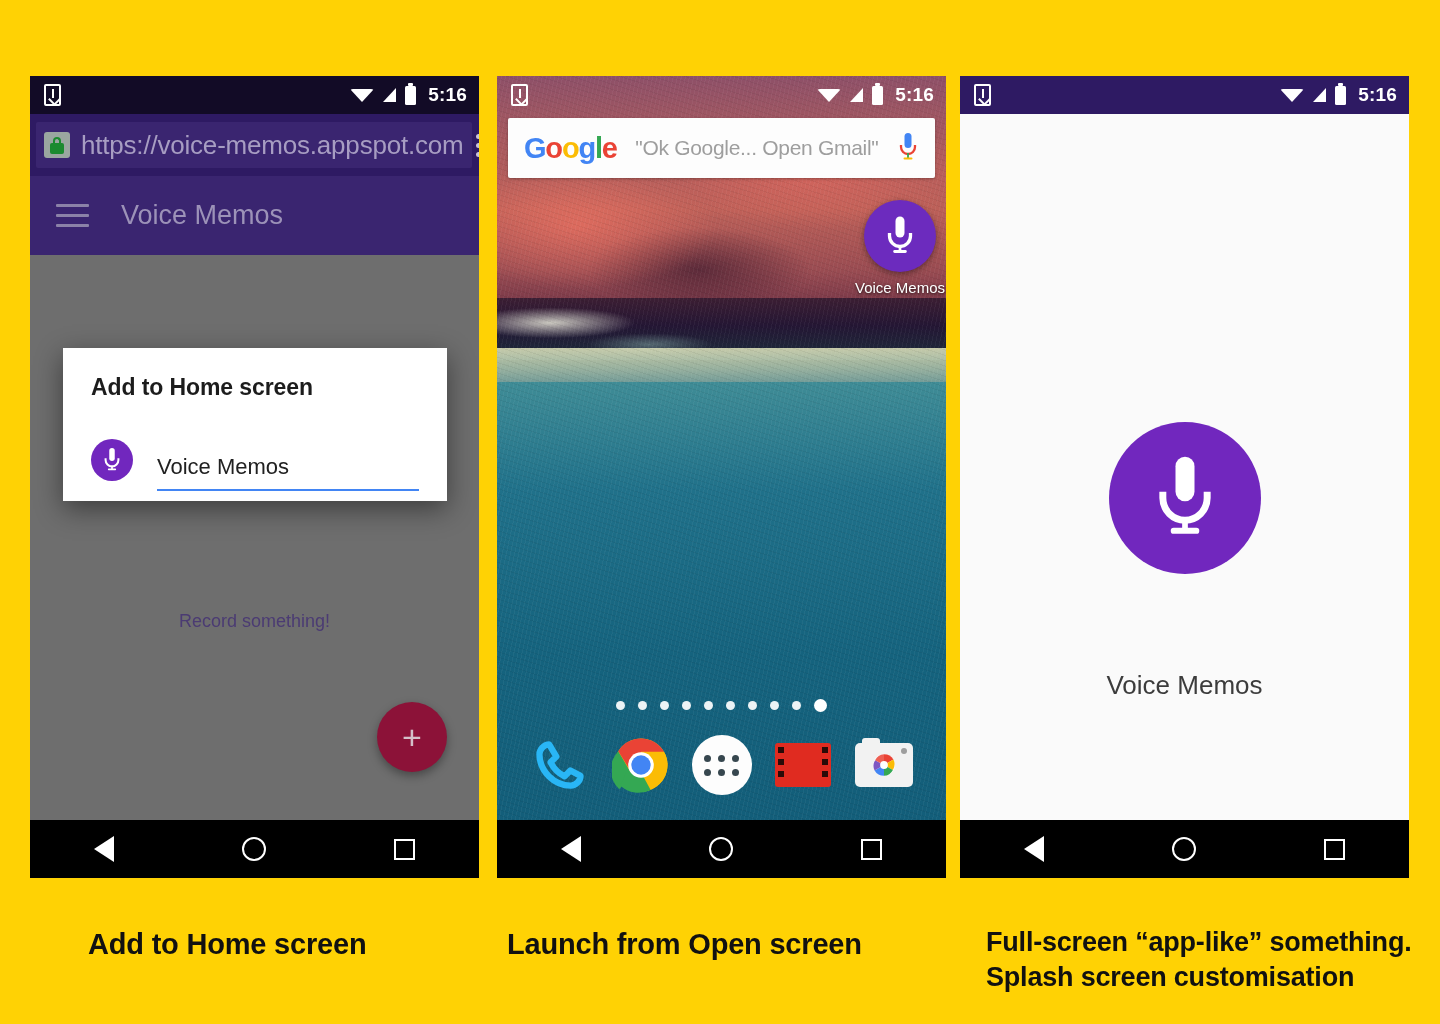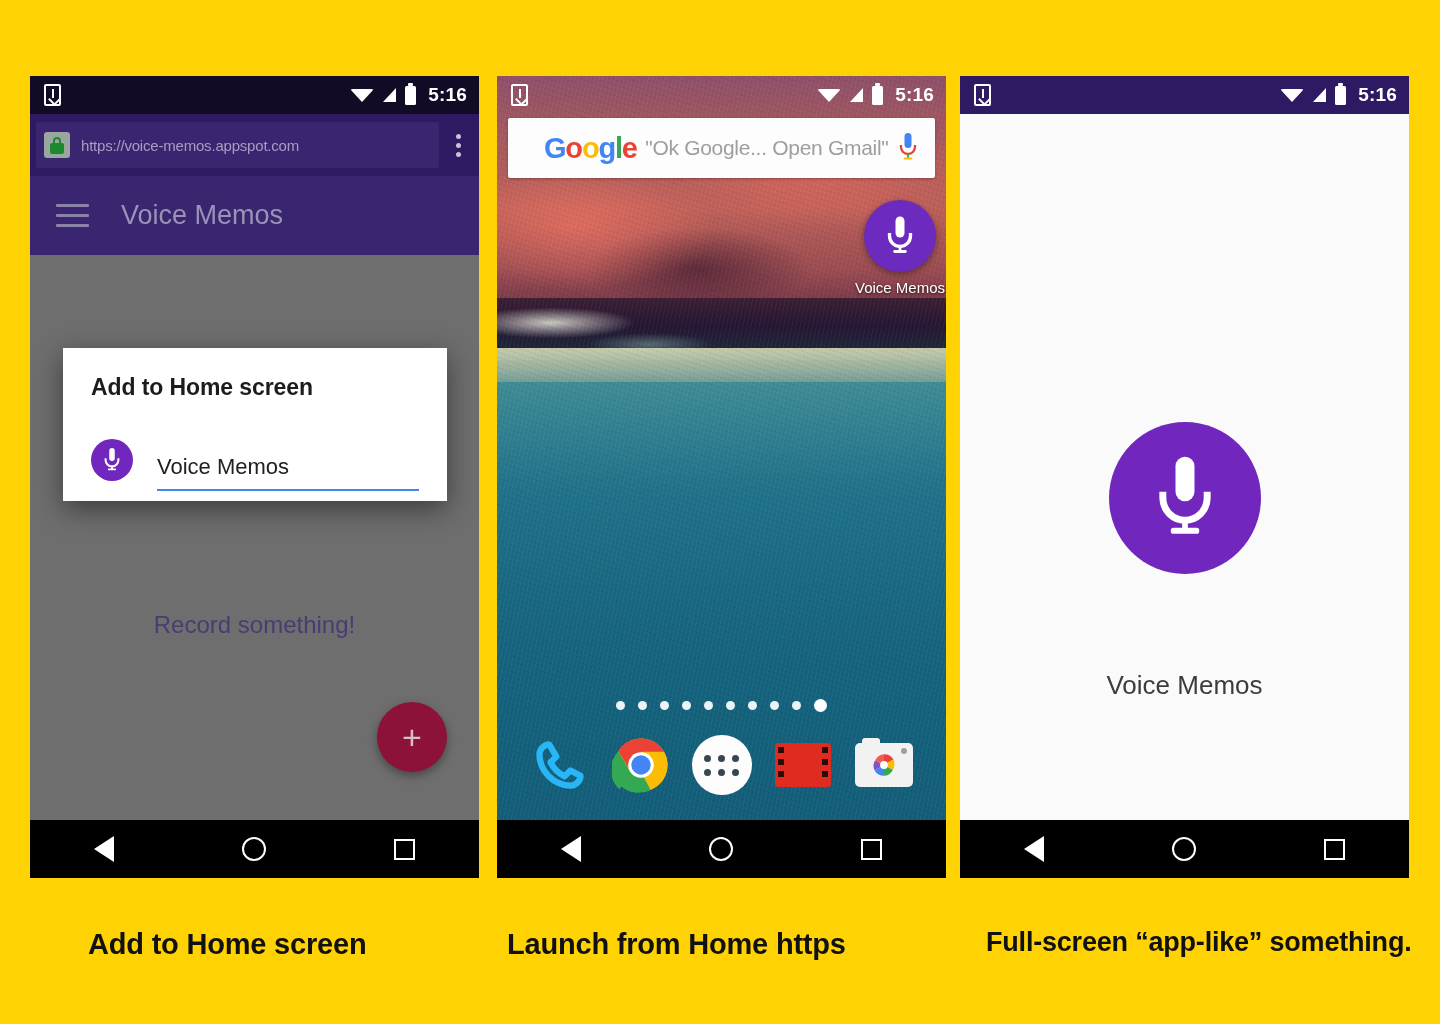--- a/index.html
+++ b/index.html
@@ -60,33 +60,33 @@
 
   
   #phone1 .chrome { position:absolute; left:0; top:38px; width:100%; height:62px;
                     background:#2E1A63; display:flex; align-items:center; padding:0 6px;}
   .omnibox { flex:1; height:46px; background:#3A2570; border-radius:2px;
              display:flex; align-items:center; padding:0 8px; }
   .lock { width:26px;height:26px;background:#9AA6A0;border-radius:3px;position:relative;flex:0 0 auto;}
   .lock-body{position:absolute;left:6px;top:11px;width:14px;height:11px;background:#1B8A2F;border-radius:2px;}
   .lock-sh{position:absolute;left:9px;top:5px;width:8px;height:9px;border:2.5px solid #1B8A2F;
            border-bottom:none;border-radius:5px 5px 0 0;}
-  .url { margin-left:11px; font-size:15px; color:#A79DC2; white-space:nowrap; letter-spacing:-0.2px;}
+  .url { margin-left:11px; font-size:26px; color:#A79DC2; white-space:nowrap; letter-spacing:-0.2px;}
   .kebab { width:30px; display:flex; flex-direction:column; align-items:center; gap:4px; margin-left:4px;}
   .kebab i { width:5px;height:5px;border-radius:50%;background:#C8C2D8; display:block;}
 
   #phone1 .appbar { position:absolute; left:0; top:100px; width:100%; height:79px;
                     background:#3A2570; display:flex; align-items:center; padding-left:26px;}
   .hamb { width:33px; display:flex; flex-direction:column; gap:7px; }
   .hamb i { display:block; height:3px; background:#8B82A8; border-radius:1px;}
   .appbar-title { margin-left:32px; font-size:27px; color:#9C92B8; }
 
   #phone1 .content { position:absolute; left:0; top:179px; right:0; bottom:58px; background:#6E6E6E; }
   .record-text { position:absolute; left:0; right:0; top:356px; text-align:center;
-                 font-size:24px; color:#4B3B73; }
+                 font-size:18px; color:#4B3B73; }
   .fab { position:absolute; right:32px; bottom:48px; width:70px; height:70px; border-radius:50%;
          background:#8C1238; display:flex; align-items:center; justify-content:center;
          box-shadow:0 4px 10px rgba(0,0,0,.35); }
   .fab span { color:#D5C0C9; font-size:34px; line-height:1; font-weight:300; }
 
   
   .dialog { position:absolute; left:33px; top:272px; width:384px; background:#fff;
             box-shadow:0 8px 26px rgba(0,0,0,.45); padding:26px 28px 10px 28px; }
   .dlg-title { font-size:23px; font-weight:bold; color:#1C1C1C; letter-spacing:-.1px;}
   .dlg-row { display:flex; align-items:flex-end; margin-top:38px; }
@@ -119,21 +119,21 @@
             background:linear-gradient(180deg,#3F8C96 0%,#20718A 22%,#15637E 55%,#125C78 100%); }
   .wp-grain { position:absolute; inset:0;
       background-image:
         repeating-linear-gradient(102deg, rgba(255,255,255,.045) 0 1px, transparent 1px 4px),
         repeating-linear-gradient(18deg, rgba(0,0,0,.05) 0 1px, transparent 1px 5px);}
 
   .gbar { position:absolute; left:11px; top:42px; width:427px; height:60px; background:#FDFDFD;
           border-radius:2px; display:flex; align-items:center; padding:0 16px;
           box-shadow:0 1px 3px rgba(0,0,0,.3); }
   .glogo { font-size:29px; letter-spacing:-1.2px; font-family:"DejaVu Serif", serif; }
-  .glogo b { font-family:"Liberation Sans", sans-serif; font-weight:bold;margin-left:20px; }
+  .glogo b { font-family:"Liberation Sans", sans-serif; font-weight:bold; }
   .g-b{color:#4285F4}.g-r{color:#EA4335}.g-y{color:#FBBC05}.g-g{color:#34A853}
   .ghint { flex:1; text-align:center; color:#9E9E9E; font-size:21px; letter-spacing:-.3px; margin:0 6px;}
   .gmic { width:22px; height:34px; flex:0 0 auto; position:relative; }
   #phone2 .hs-app { position:absolute; left:348px; top:124px; width:110px; text-align:center; }
   .hs-circle { width:72px;height:72px;border-radius:50%;background:#6C2BBE;margin:0 auto;
                display:flex;align-items:center;justify-content:center;
                box-shadow:0 2px 6px rgba(0,0,0,.4); }
   .hs-label { margin-top:7px; font-size:15px; color:#fff; text-shadow:0 1px 3px rgba(0,0,0,.8);}
 
   .dots { position:absolute; left:0; right:0; top:623px; display:flex; justify-content:center;
@@ -386,18 +386,19 @@
     </div>
 
     <div class="navbar">
       <span class="nav-back"></span>
       <span class="nav-home"></span>
       <span class="nav-rec"></span>
     </div>
   </div>
 
   <div class="cap" id="cap1">Add to Home screen</div>
-  <div class="cap" id="cap2">Launch from Home https</div>
+  <div class="cap" id="cap2">Launch from Open screen</div>
   <div class="cap" id="cap3">
     <div>Full-screen “app-like” something.</div>
+    <div>Splash screen customisation</div>
   </div>
 
 </div>
 
 </body></html>

